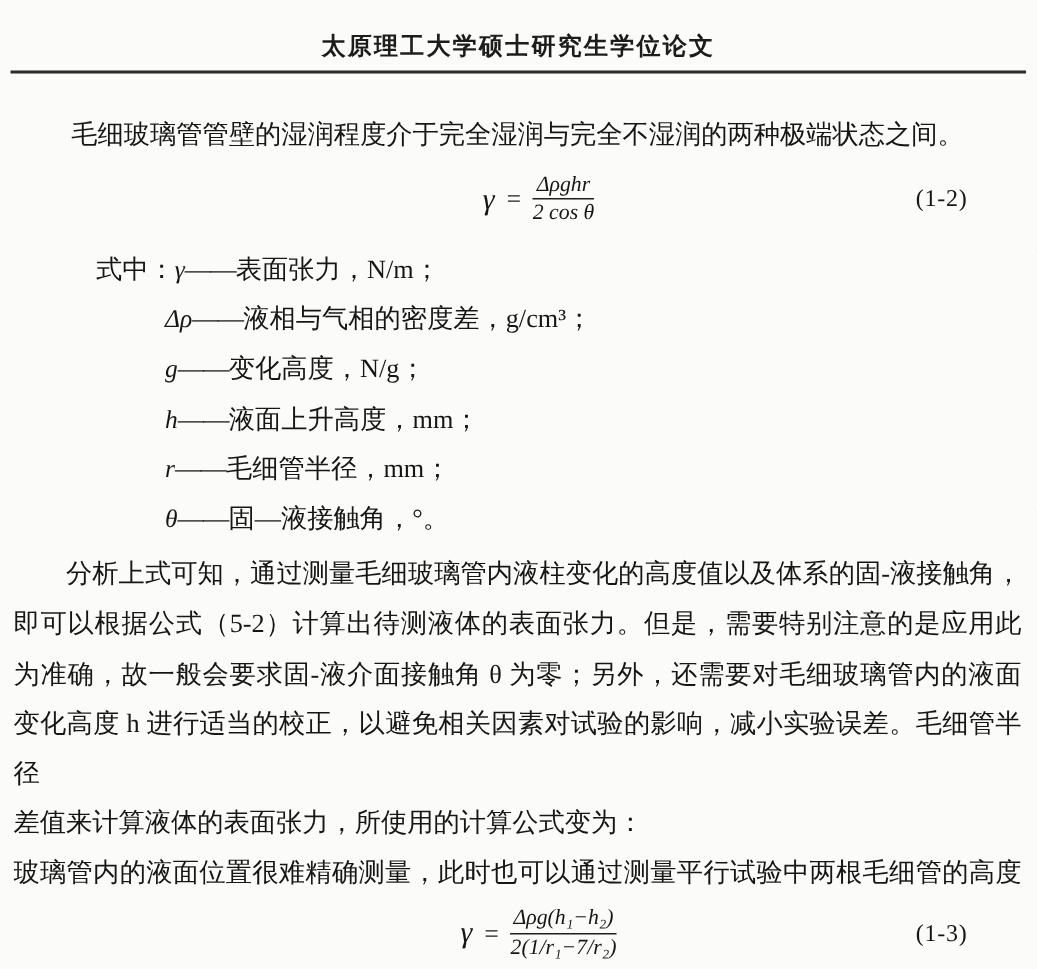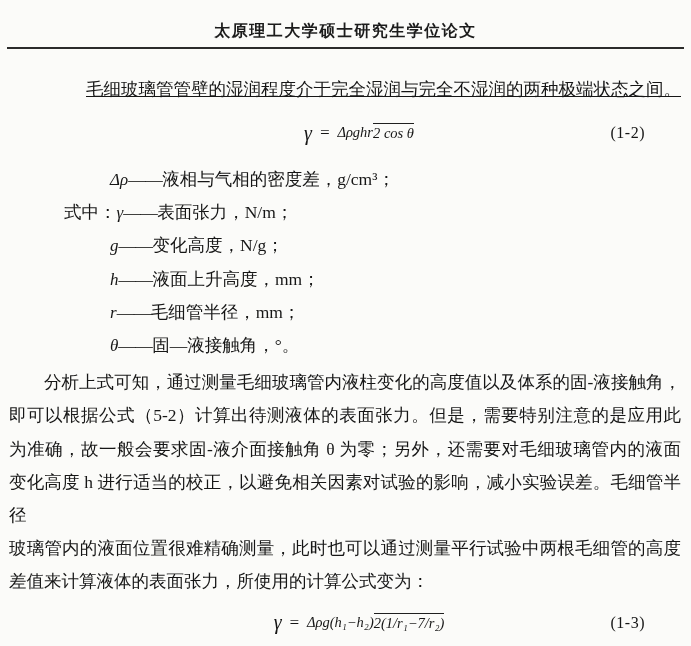--- a/index.html
+++ b/index.html
@@ -33,22 +33,21 @@
     margin: 5px 7px 0 7px;
   }
   
   .content {
     padding: 0 10px 0 9px;
     font-size: 17.5px;
   }
   .p1 {
     margin-top: 26px;
     line-height: 28px;
-    text-align: right;
-    text-decoration: underline;
+    text-align: center;
   }
   
   .eq-row {
     position: relative;
     display: flex;
     justify-content: center;
     align-items: center;
   }
   .eq-row-1 { margin-top: 8px;  height: 44px; }
   .eq-row-2 { margin-top: 2px;  height: 44px; }
@@ -56,21 +55,21 @@
     display: inline-flex;
     align-items: center;
     gap: 7px;
     font-style: italic;
     transform: translateX(14px);
   }
   .eq-lhs   { font-size: 20px; }
   .eq-eq    { font-size: 17px; }
   .frac {
     display: inline-flex;
-    flex-direction: row;
+    flex-direction: column;
     align-items: center;
     font-size: 14.5px;
     line-height: 1.2;
   }
   .frac .den {
     border-top: 1.5px solid #1f1f1f;
     padding-top: 1px;
     text-align: center;
   }
   .eq-label {
@@ -126,26 +125,26 @@
         <span class="frac">
           <span class="num">Δρghr</span>
           <span class="den">2 cos θ</span>
         </span>
       </span>
       <span class="eq-label">(1-2)</span>
     </div>
 
     <div class="defs">
 
+      <div class="def-row first">
+        <span class="def-lead">式中：</span><span class="def-sym">γ</span><span class="def-dash">——</span><span class="def-desc">表面张力，N/m；</span>
+      </div>
+
       <div class="def-row">
         <span class="def-sym">Δρ</span><span class="def-dash">——</span><span class="def-desc">液相与气相的密度差，g/cm³；</span>
-      </div>
-
-      <div class="def-row first">
-        <span class="def-lead">式中：</span><span class="def-sym">γ</span><span class="def-dash">——</span><span class="def-desc">表面张力，N/m；</span>
       </div>
 
       <div class="def-row">
         <span class="def-sym">g</span><span class="def-dash">——</span><span class="def-desc">变化高度，N/g；</span>
       </div>
 
       <div class="def-row">
         <span class="def-sym">h</span><span class="def-dash">——</span><span class="def-desc">液面上升高度，mm；</span>
       </div>
 
@@ -157,22 +156,22 @@
         <span class="def-sym">θ</span><span class="def-dash">——</span><span class="def-desc">固—液接触角，°。</span>
       </div>
 
     </div>
 
     <div class="p2">
       <div class="line just indent">分析上式可知，通过测量毛细玻璃管内液柱变化的高度值以及体系的固-液接触角，</div>
       <div class="line just">即可以根据公式（5-2）计算出待测液体的表面张力。但是，需要特别注意的是应用此</div>
       <div class="line just">为准确，故一般会要求固-液介面接触角 θ 为零；另外，还需要对毛细玻璃管内的液面</div>
       <div class="line just">变化高度 h 进行适当的校正，以避免相关因素对试验的影响，减小实验误差。毛细管半径</div>
+      <div class="line">差值来计算液体的表面张力，所使用的计算公式变为：</div>
       <div class="line just">玻璃管内的液面位置很难精确测量，此时也可以通过测量平行试验中两根毛细管的高度</div>
-      <div class="line">差值来计算液体的表面张力，所使用的计算公式变为：</div>
     </div>
 
     <div class="eq-row eq-row-2">
       <span class="eq-body">
         <span class="eq-lhs">γ</span>
         <span class="eq-eq">=</span>
         <span class="frac">
           <span class="num">Δρg(h₁−h₂)</span>
           <span class="den">2(1/r₁−7/r₂)</span>
         </span>

